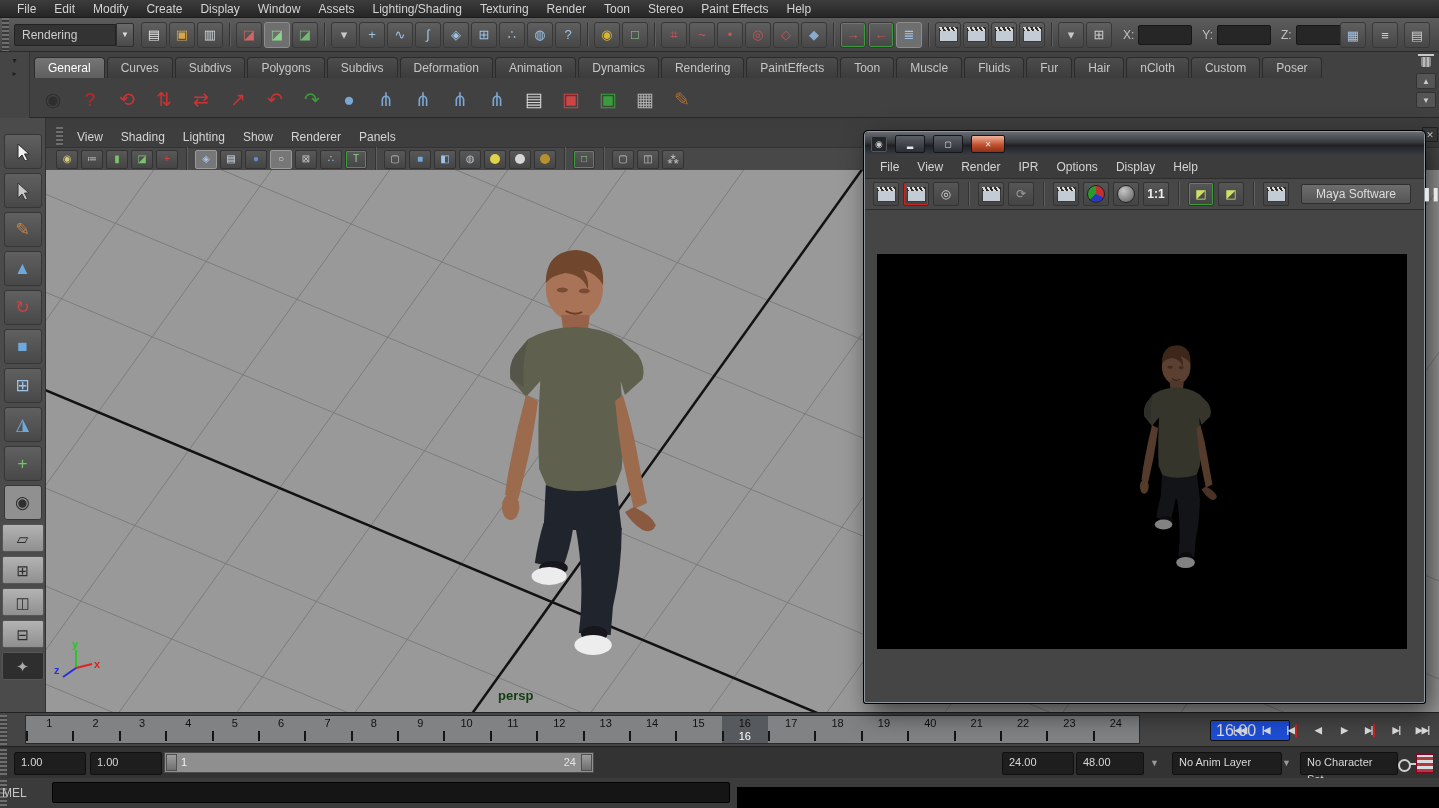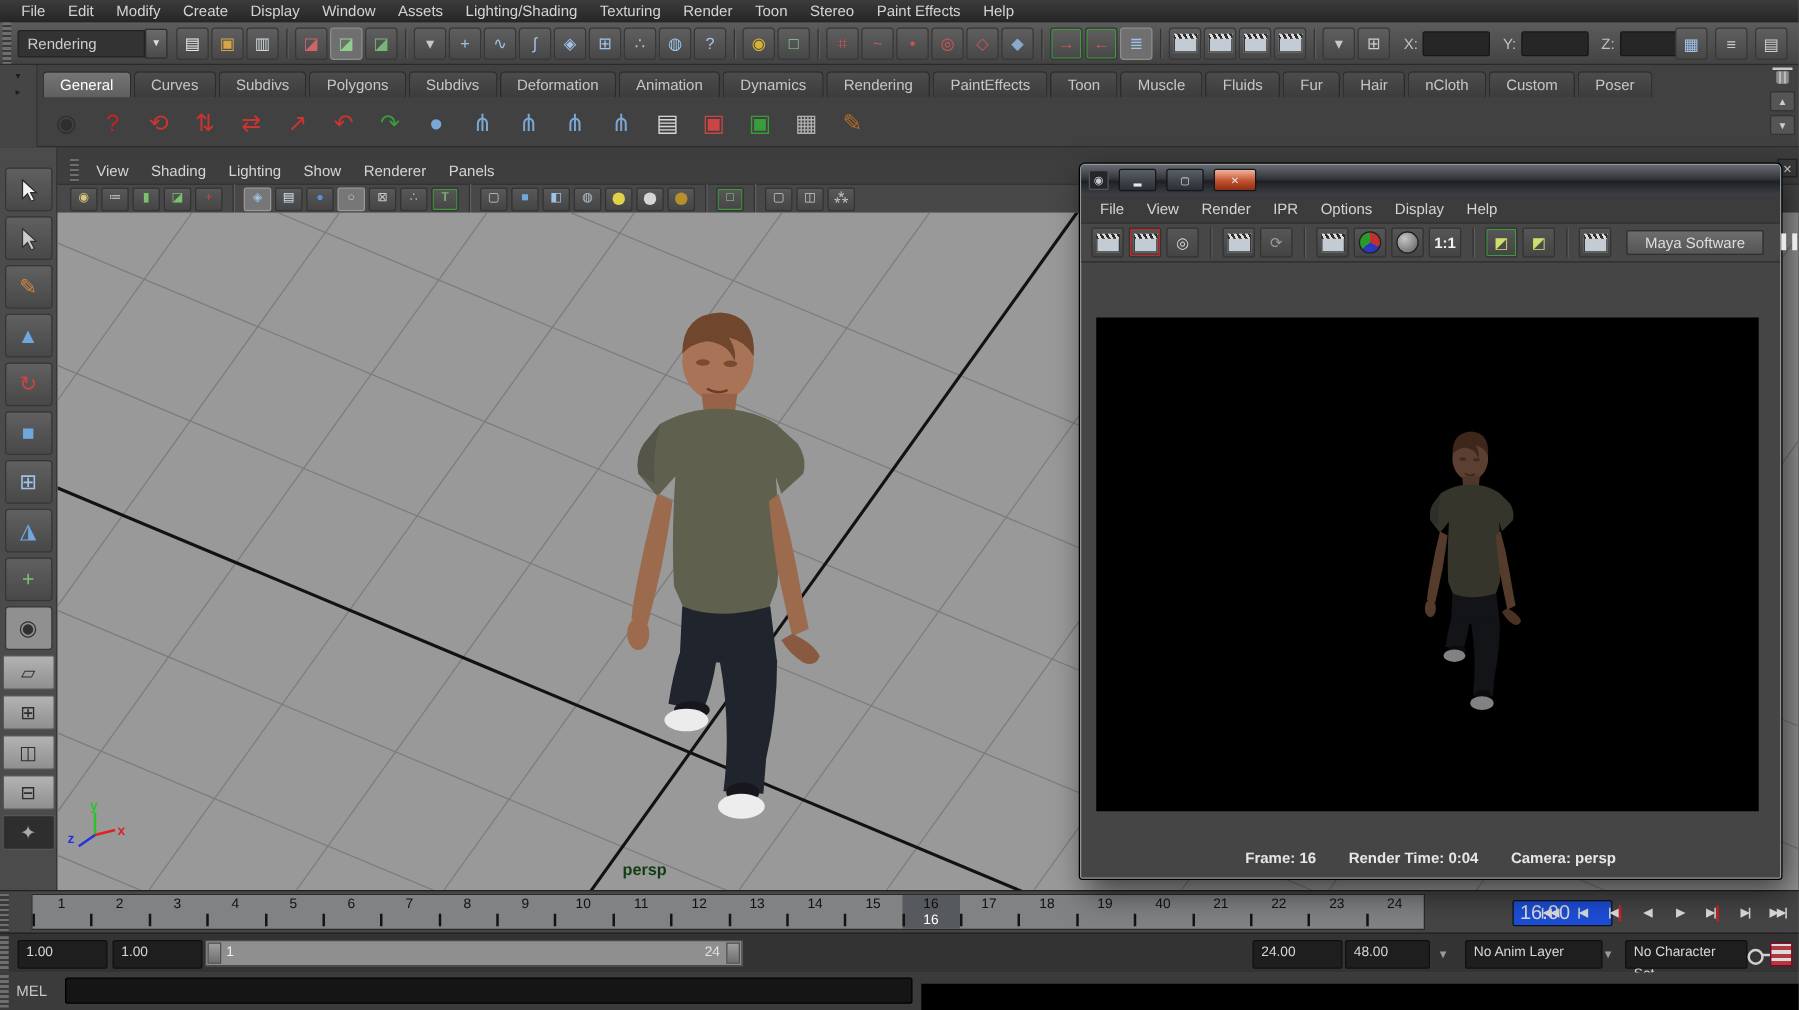--- a/index.html
+++ b/index.html
@@ -131,21 +131,21 @@
   #range-end-label{position:absolute;right:17px;top:3px;font-size:11px;color:#e4e4e4;}
   .rs-arrow{position:absolute;top:11px;font-size:9px;color:#9a9a9a;}
   #key-icon{position:absolute;left:1398px;top:12px;width:9px;height:9px;border:2px solid #cfcfcf;border-radius:50%;}
   #key-icon .tail{position:absolute;left:9px;top:2px;width:8px;height:2px;background:#cfcfcf;}
   #autokey-icon{position:absolute;left:1416px;top:7px;width:16px;height:17px;border:1px solid #802;
       background:repeating-linear-gradient(0deg,#b23a3a 0 3px,#d8dde2 3px 6px);}
 
   
   #command-row{position:absolute;left:0;top:778px;width:100%;height:30px;background:#3b3b3b;}
   #command-row .grip{position:absolute;left:0;top:2px;height:26px;}
-  #mel-label{position:absolute;left:13px;top:8px;font-size:12px;color:#c6c6c6;}
+  #mel-label{position:absolute;left:2px;top:8px;font-size:12px;color:#c6c6c6;}
   #mel-input{position:absolute;left:52px;top:4px;width:676px;height:19px;background:#151515;border:1px solid #000;border-radius:2px;}
   #cmd-output{position:absolute;left:737px;top:9px;right:0;bottom:0;background:#000;}
 
   svg{display:block;}
 </style>
 </head>
 <body>
 
 <svg width="0" height="0" style="position:absolute">
   <defs>
@@ -652,25 +652,20 @@
       </span>
     <span id="rv-renderer">Maya Software</span>
     <span id="rv-pause">▌▌</span>
 
   </div>
   <div id="rv-image">
     <svg style="position:absolute;left:242px;top:83px;filter:brightness(.55) saturate(.9)" width="110" height="242" viewBox="0 0 200 440" preserveAspectRatio="none">
         <use href="#man-fig"></use>
       </svg>
   </div>
-  <div id="rv-status2">
-    <span>Frame: 16</span>
-    <span>Render Time: 0:04</span>
-    <span>Camera: persp</span>
-  </div>
 </div>
 
 <div id="timeline">
   <span class="grip"></span>
   <div id="ruler">
       <div class="tcell">1</div>
       <div class="tcell">2</div>
       <div class="tcell">3</div>
       <div class="tcell">4</div>
       <div class="tcell">5</div>

